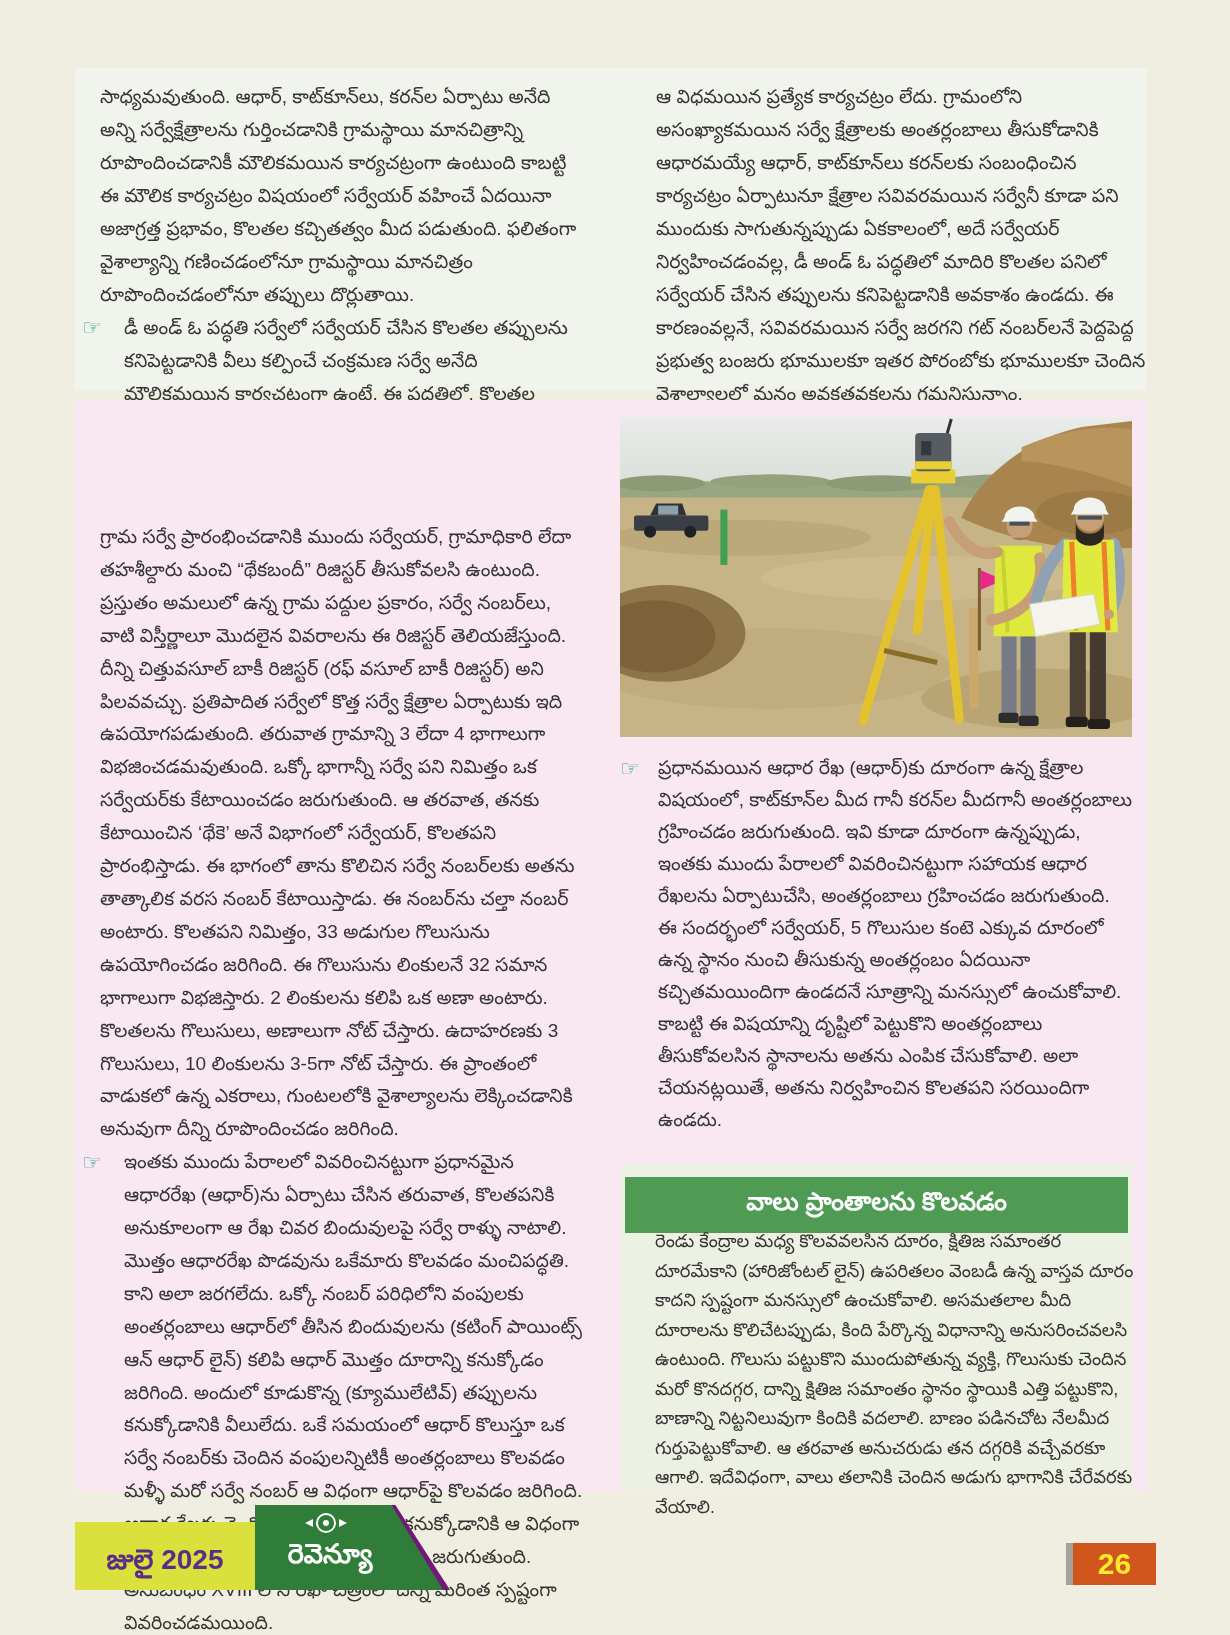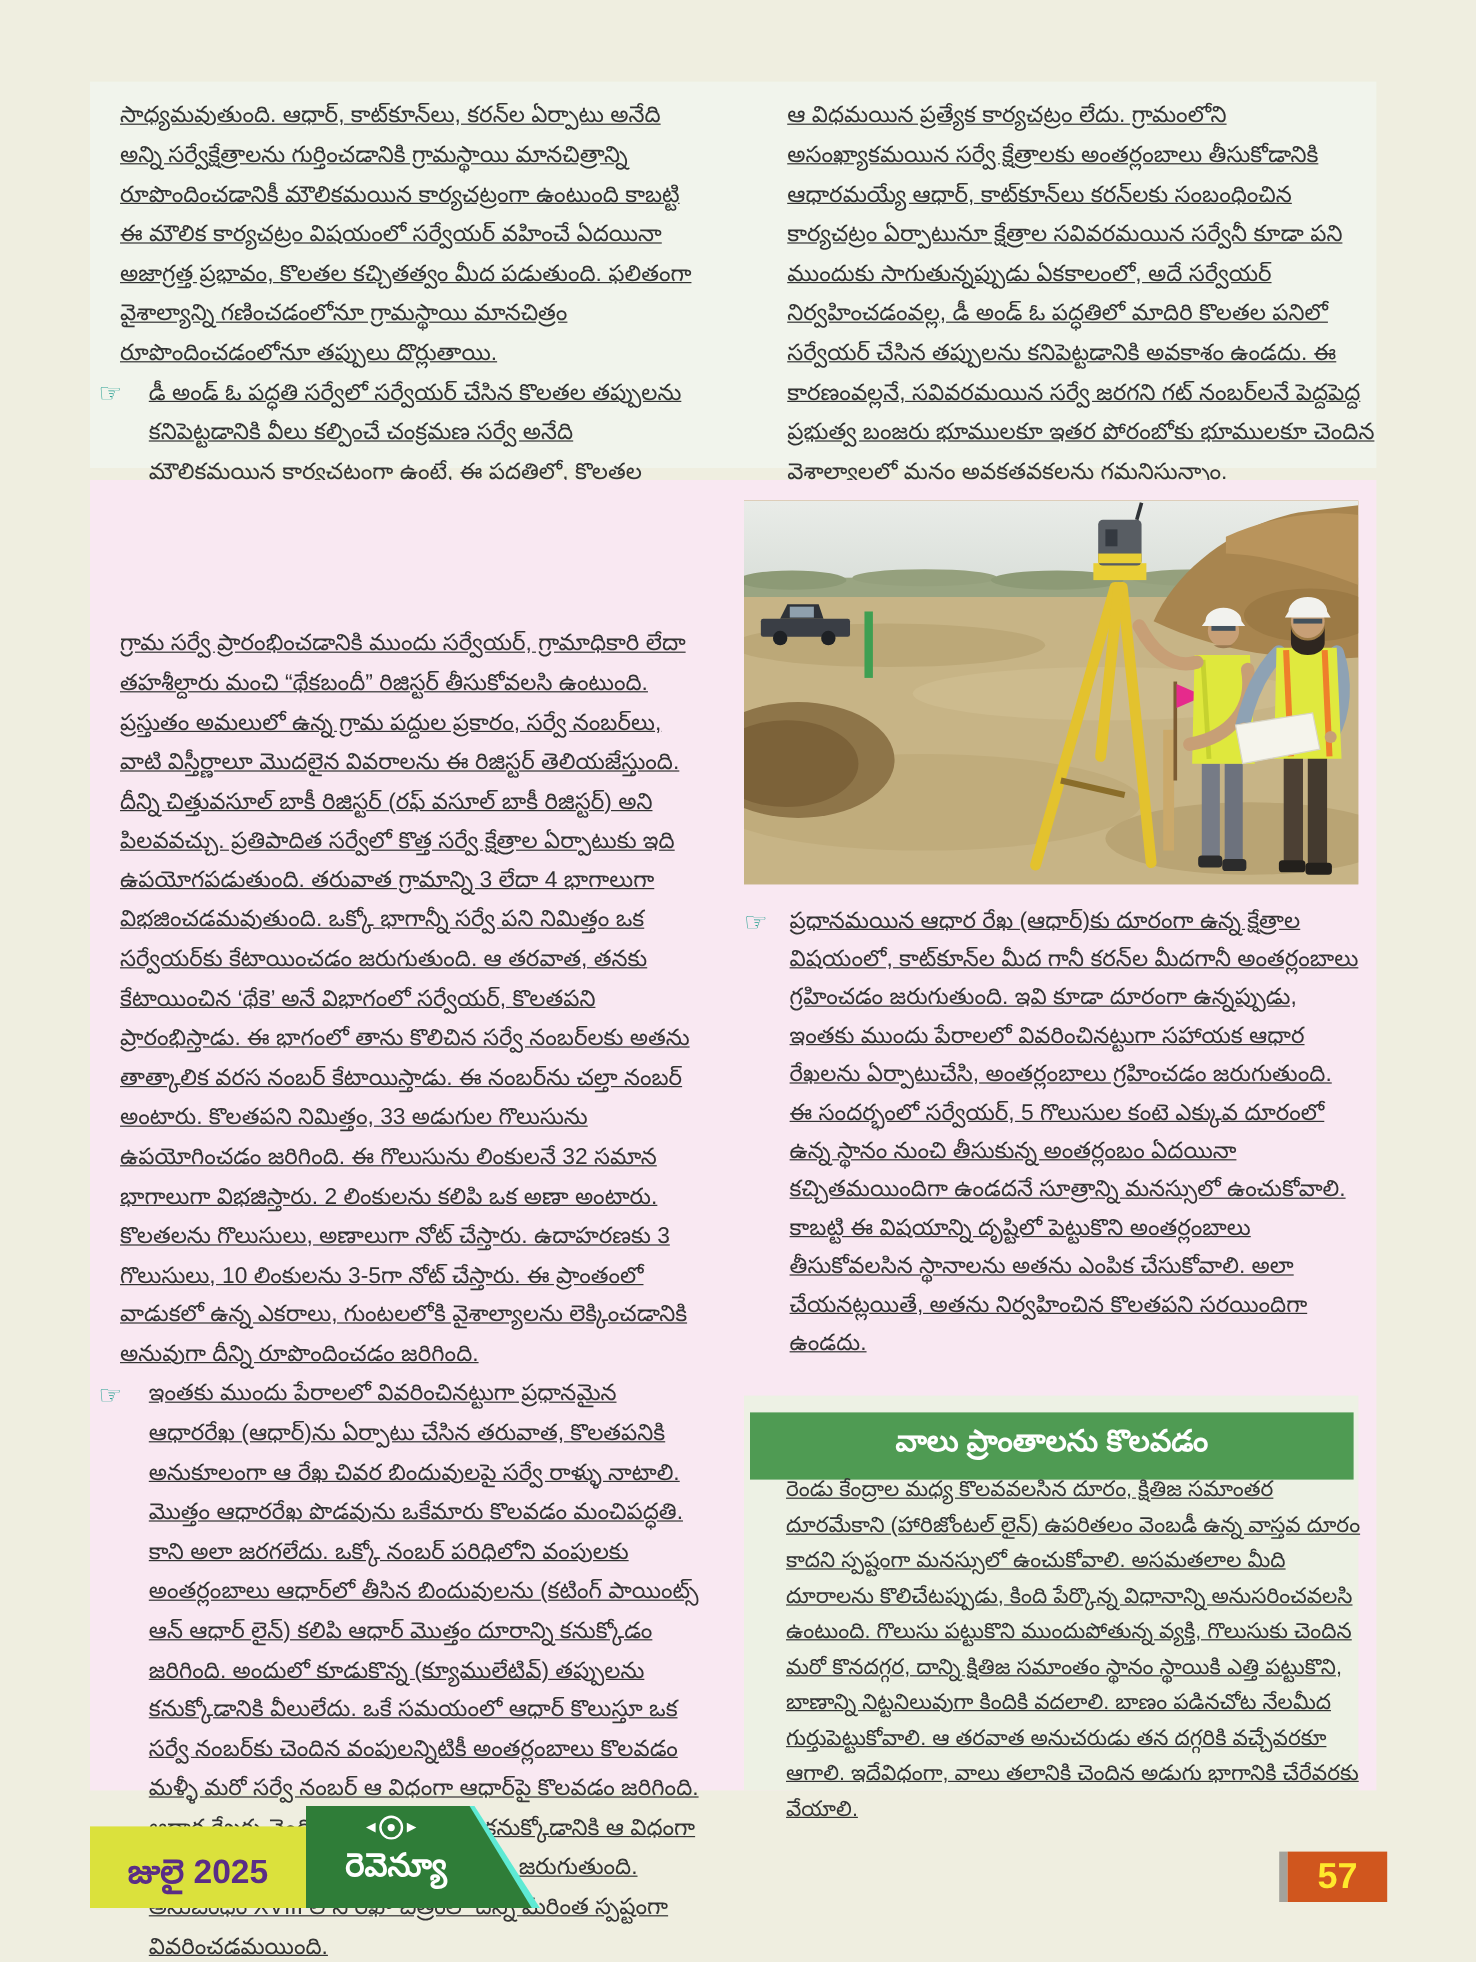--- a/index.html
+++ b/index.html
@@ -15,21 +15,20 @@
   .intro{
     position:absolute;left:75px;top:68px;width:1072px;height:322px;
     background:#f1f4ec;
   }
   .intro .col{position:absolute;top:12px;}
   .intro .col-left{left:25px;width:482px;}
   .intro .col-right{left:581px;width:500px;}
   .para{
     margin:0;font-size:19px;line-height:33px;color:#343434;
     text-align:left;
-    text-decoration:underline;
   }
   .para.bullet{position:relative;padding-left:24px;}
   .marker{
     position:absolute;left:-18px;top:2px;
     color:#2aa193;font-size:22px;line-height:30px;
   }
   
   .pink{
     position:absolute;left:75px;top:400px;width:1072px;height:1092px;
     background:#f9e8f2;
@@ -64,21 +63,21 @@
     font-size:18px;line-height:29.5px;margin-left:19px;
   }
   
   .issue-box{
     position:absolute;left:75px;top:1522px;width:180px;height:68px;
     background:#dbe13c;color:#5a2d86;
     font-size:28px;font-weight:bold;text-align:center;line-height:76px;
   }
   .ribbon-outer{
     position:absolute;left:255px;top:1505px;width:195px;height:85px;
-    background:#5eead4;
+    background:#701a75;
     clip-path:polygon(0 0,72% 0,100% 100%,0 100%);
   }
   .ribbon{
     position:absolute;left:0px;top:0px;width:192px;height:85px;
     background:#2f7d38;
     clip-path:polygon(0 0,71% 0,98% 100%,0 100%);
   }
   .ribbon .emblem{
     position:absolute;left:48px;top:6px;width:46px;height:24px;
   }
@@ -244,16 +243,16 @@
         <circle cx="23" cy="12" r="3" fill="#ffffff"></circle>
         <path d="M2,12 L10,8 L10,16 Z" fill="#ffffff"></path>
         <path d="M44,12 L36,8 L36,16 Z" fill="#ffffff"></path>
       </svg>
       <div class="mag-name">రెవెన్యూ</div>
     </div>
   </div>
 
   <div class="page-num-strip"></div>
   <div class="page-num">
-    <span>57</span>
+    <span>26</span>
   </div>
 
 </div>
 
 </body></html>

